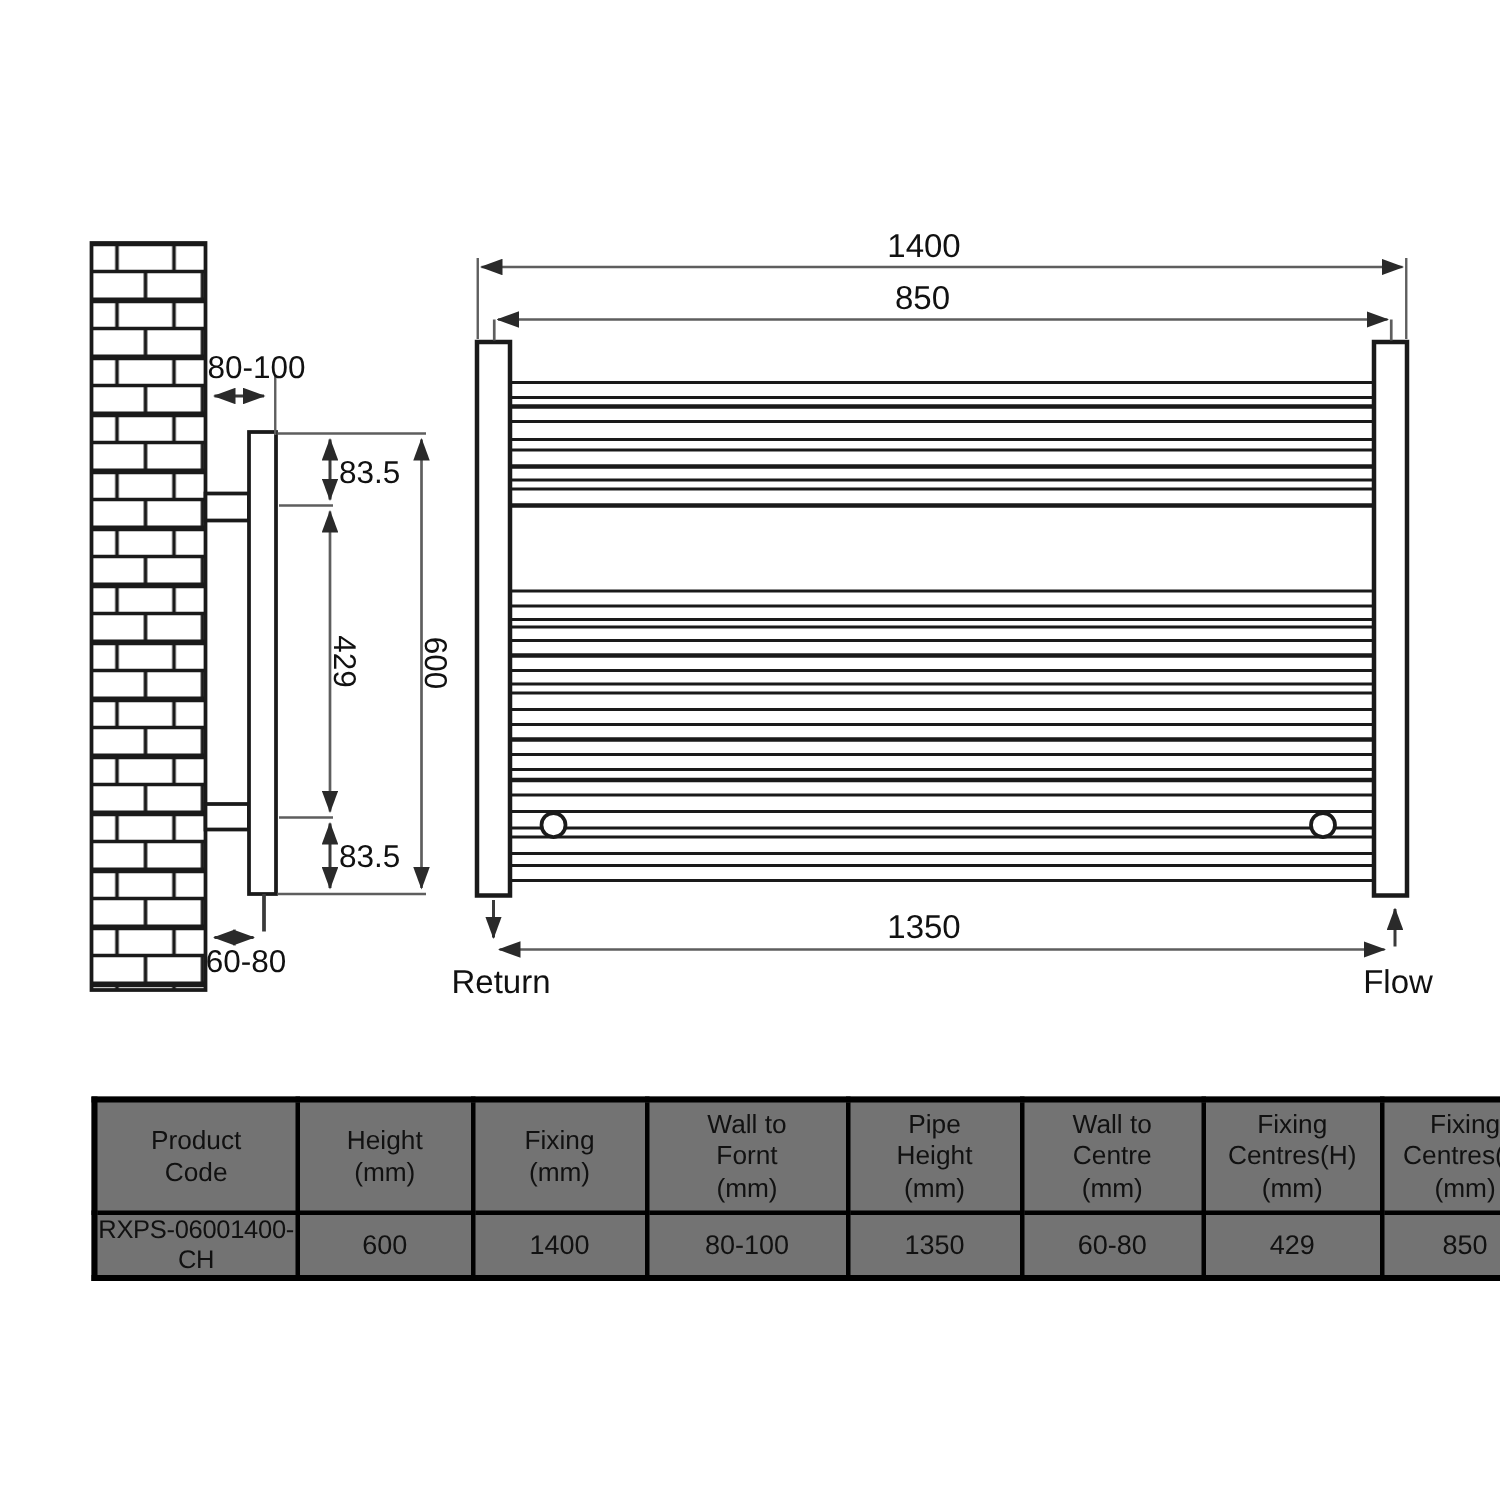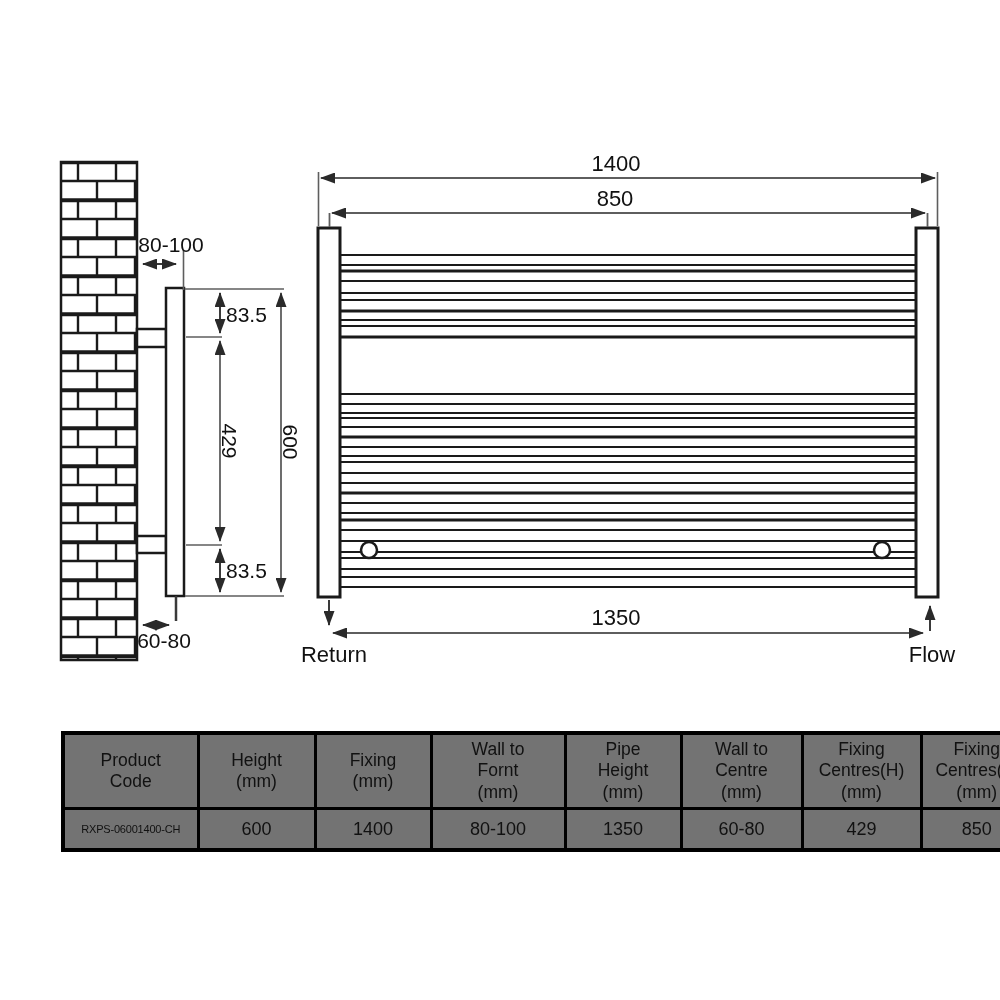--- a/index.html
+++ b/index.html
@@ -16,21 +16,21 @@
     border-collapse:collapse;table-layout:fixed;background:#737373;
     border:4px solid #000;
     margin-left:46px;
   }
   .spec-table th,.spec-table td{
     border:3px solid #000;text-align:center;vertical-align:middle;
     padding:0;color:#111;font-weight:normal;
   }
   .spec-table th{font-size:17.5px;line-height:1.22;white-space:pre-line;height:72px;}
   .spec-table td{font-size:18px;height:38px;}
-  .spec-table td.code-cell{font-size:11px;letter-spacing:-0.2px;}
+  .spec-table td.code-cell{font-size:17px;letter-spacing:-0.2px;}
 </style>
 </head>
 <body>
 
 <div class="canvas">
 
   <svg width="1000" height="1000" viewBox="0 0 1000 1000">
     <defs>
       <marker id="ah" viewBox="0 0 15 11" refX="14" refY="5.5" markerWidth="15" markerHeight="11" markerUnits="userSpaceOnUse" orient="auto-start-reverse">
         <path d="M0 0 L15 5.5 L0 11 Z" fill="#2a2a2a"></path>

